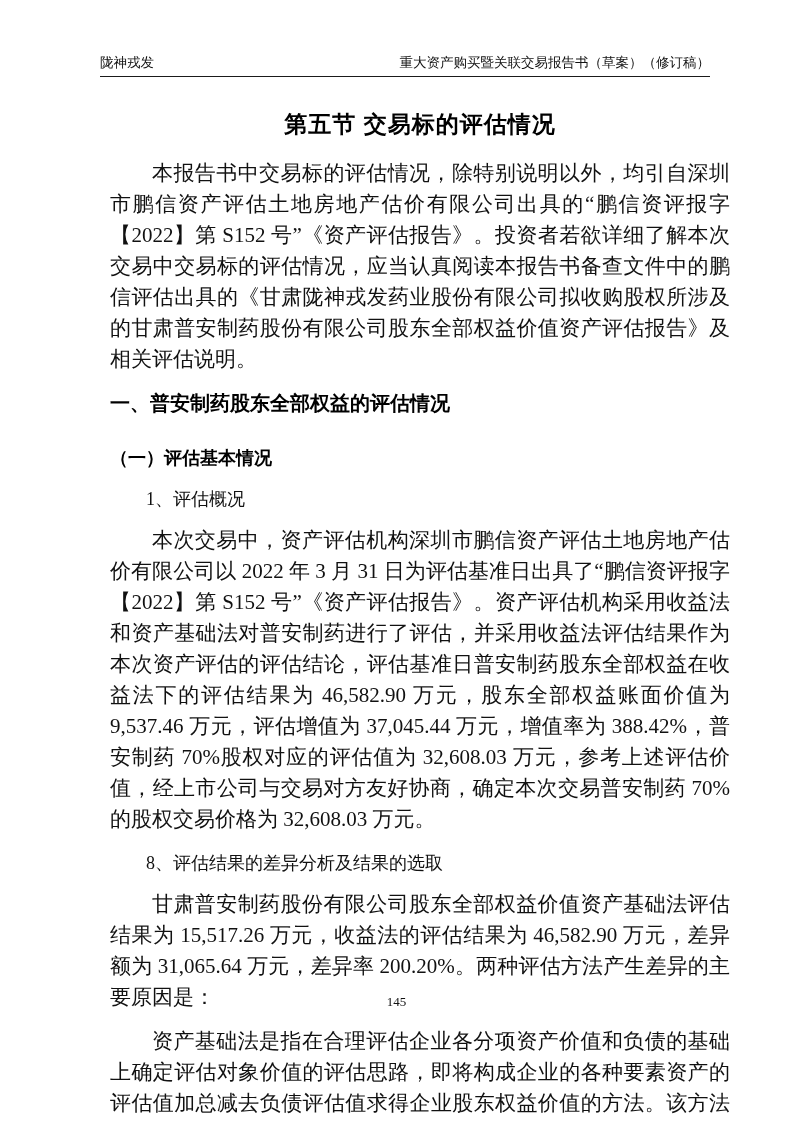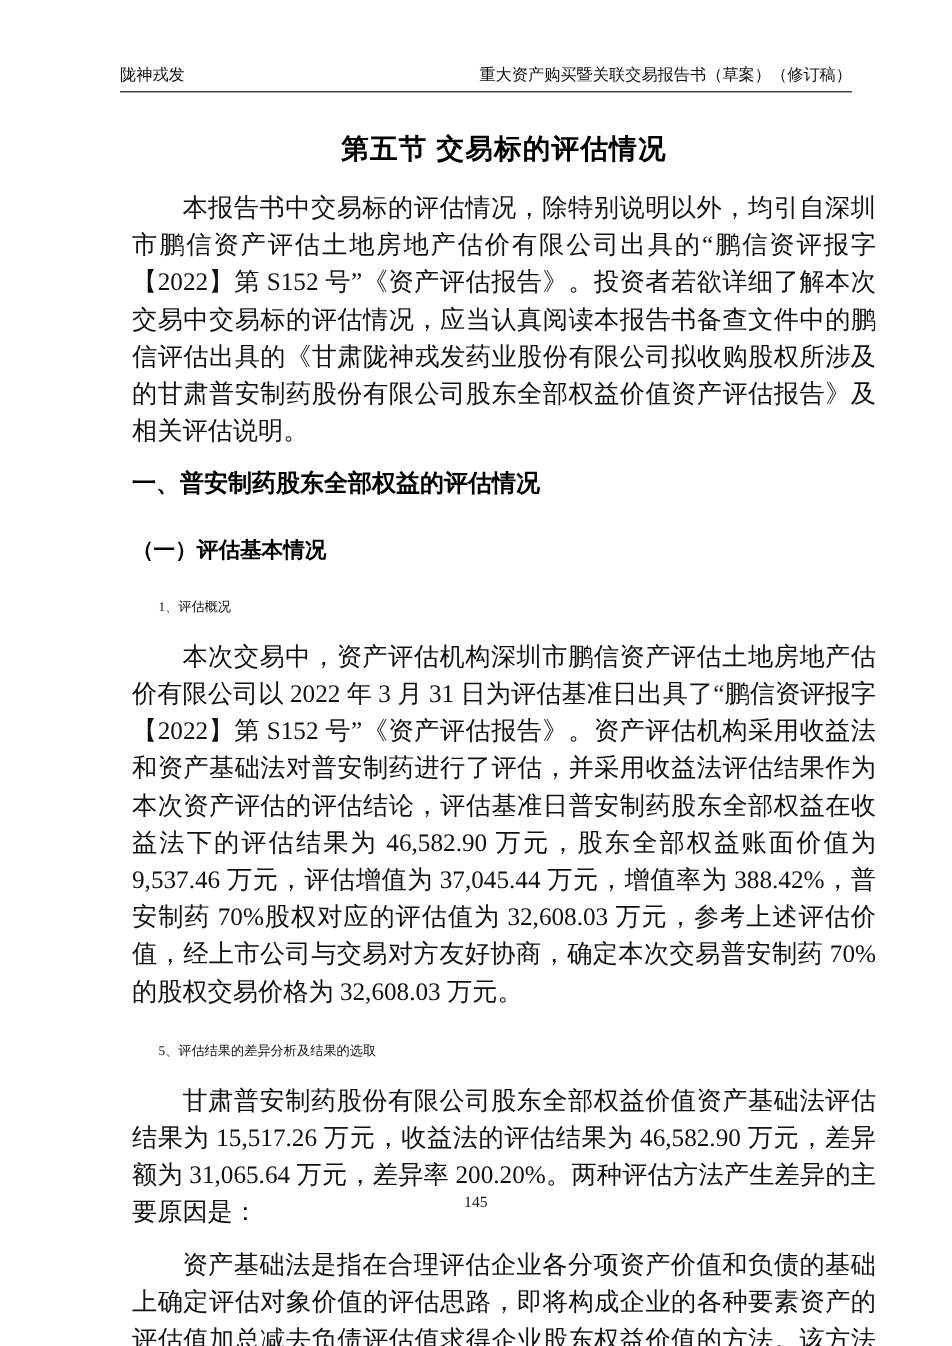--- a/index.html
+++ b/index.html
@@ -63,24 +63,24 @@
   }
   p.body-p {
     font-size: 21px;
     line-height: 31px;
     text-align: justify;
     text-indent: 2em;
     margin-bottom: 13px;
     color: #111;
   }
   p.item-heading {
-    font-size: 11px;
+    font-size: 18px;
     line-height: 31px;
     text-indent: 2em;
-    margin-top: 19px;
+    margin-top: 6px;
     margin-bottom: 10px;
     color: #111;
   }
   .footer {
     position: absolute;
     top: 994px;
     left: 0;
     width: 100%;
     text-align: center;
     font-size: 13px;
@@ -104,21 +104,21 @@
     <p class="body-p">本报告书中交易标的评估情况，除特别说明以外，均引自深圳市鹏信资产评估土地房地产估价有限公司出具的“鹏信资评报字【2022】第 S152 号”《资产评估报告》。投资者若欲详细了解本次交易中交易标的评估情况，应当认真阅读本报告书备查文件中的鹏信评估出具的《甘肃陇神戎发药业股份有限公司拟收购股权所涉及的甘肃普安制药股份有限公司股东全部权益价值资产评估报告》及相关评估说明。</p>
 
     <h2 class="sec-heading">一、普安制药股东全部权益的评估情况</h2>
 
     <h3 class="sub-heading">（一）评估基本情况</h3>
 
     <p class="item-heading">1、评估概况</p>
 
     <p class="body-p">本次交易中，资产评估机构深圳市鹏信资产评估土地房地产估价有限公司以 2022 年 3 月 31 日为评估基准日出具了“鹏信资评报字【2022】第 S152 号”《资产评估报告》。资产评估机构采用收益法和资产基础法对普安制药进行了评估，并采用收益法评估结果作为本次资产评估的评估结论，评估基准日普安制药股东全部权益在收益法下的评估结果为 46,582.90 万元，股东全部权益账面价值为 9,537.46 万元，评估增值为 37,045.44 万元，增值率为 388.42%，普安制药 70%股权对应的评估值为 32,608.03 万元，参考上述评估价值，经上市公司与交易对方友好协商，确定本次交易普安制药 70%的股权交易价格为 32,608.03 万元。</p>
 
-    <p class="item-heading">5、评估结果的差异分析及结果的选取</p>
+    <p class="item-heading">8、评估结果的差异分析及结果的选取</p>
 
     <p class="body-p">甘肃普安制药股份有限公司股东全部权益价值资产基础法评估结果为 15,517.26 万元，收益法的评估结果为 46,582.90 万元，差异额为 31,065.64 万元，差异率 200.20%。两种评估方法产生差异的主要原因是：</p>
 
     <p class="body-p">资产基础法是指在合理评估企业各分项资产价值和负债的基础上确定评估对象价值的评估思路，即将构成企业的各种要素资产的评估值加总减去负债评估值求得企业股东权益价值的方法。该方法是以资产或生产要素的重置为价值标准，对各单项有形资产和可确指的无形资产进行了评估。</p>
 
   </div>
 
   <div class="footer">
     <span>145</span>
   </div>

